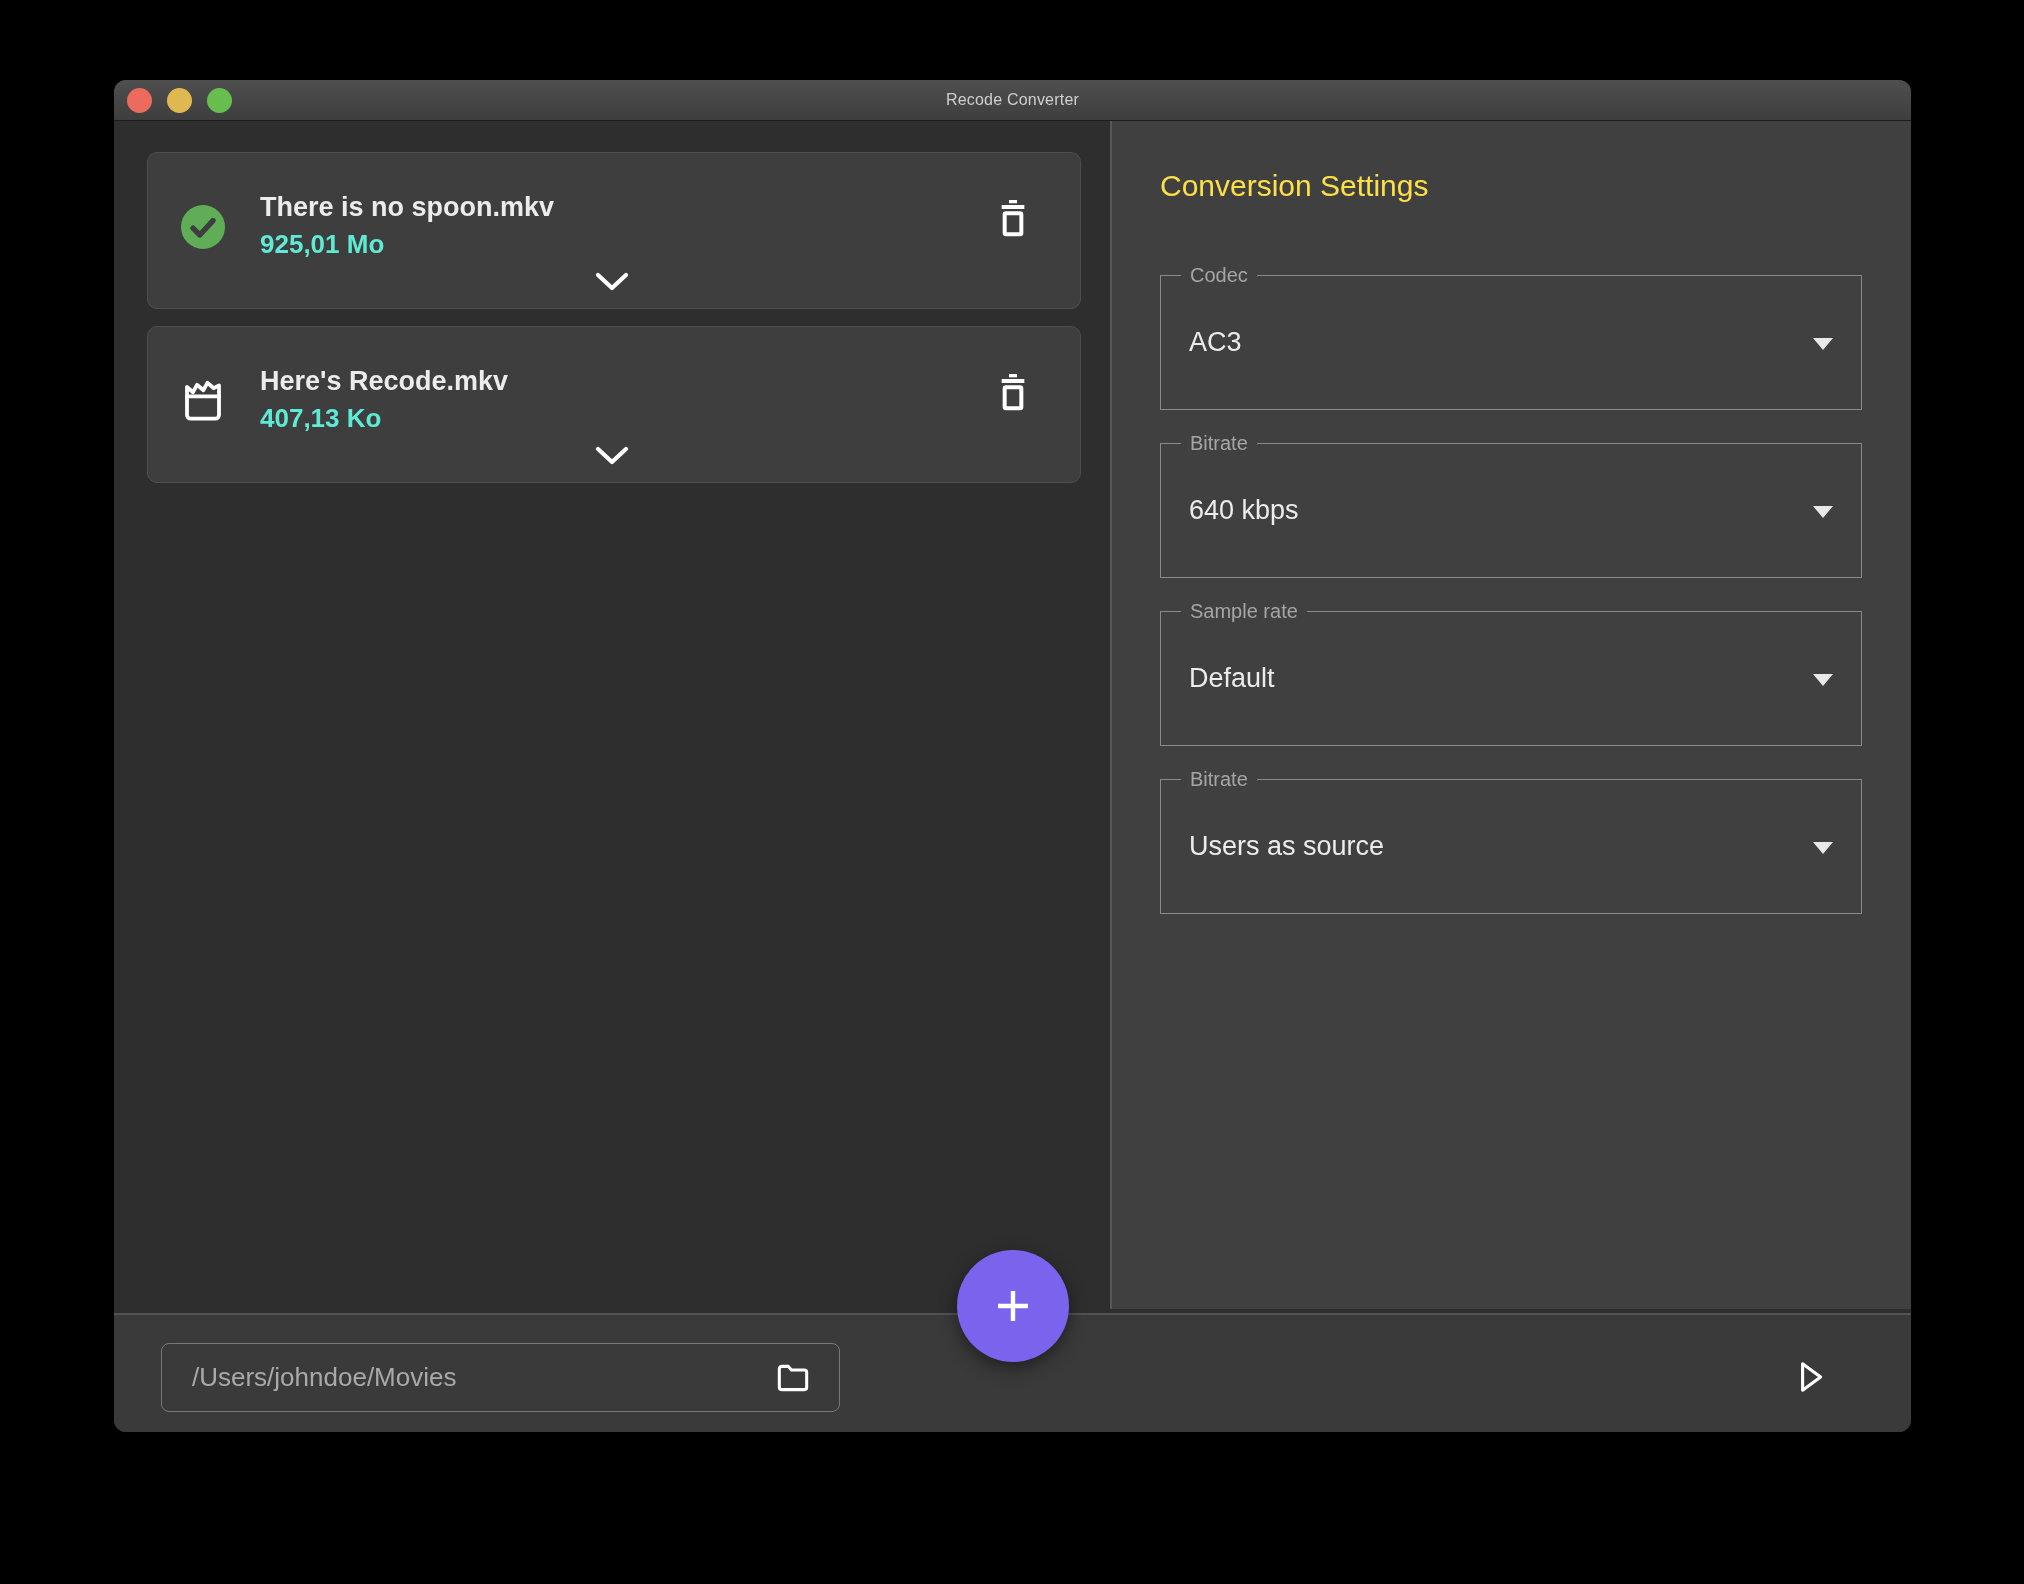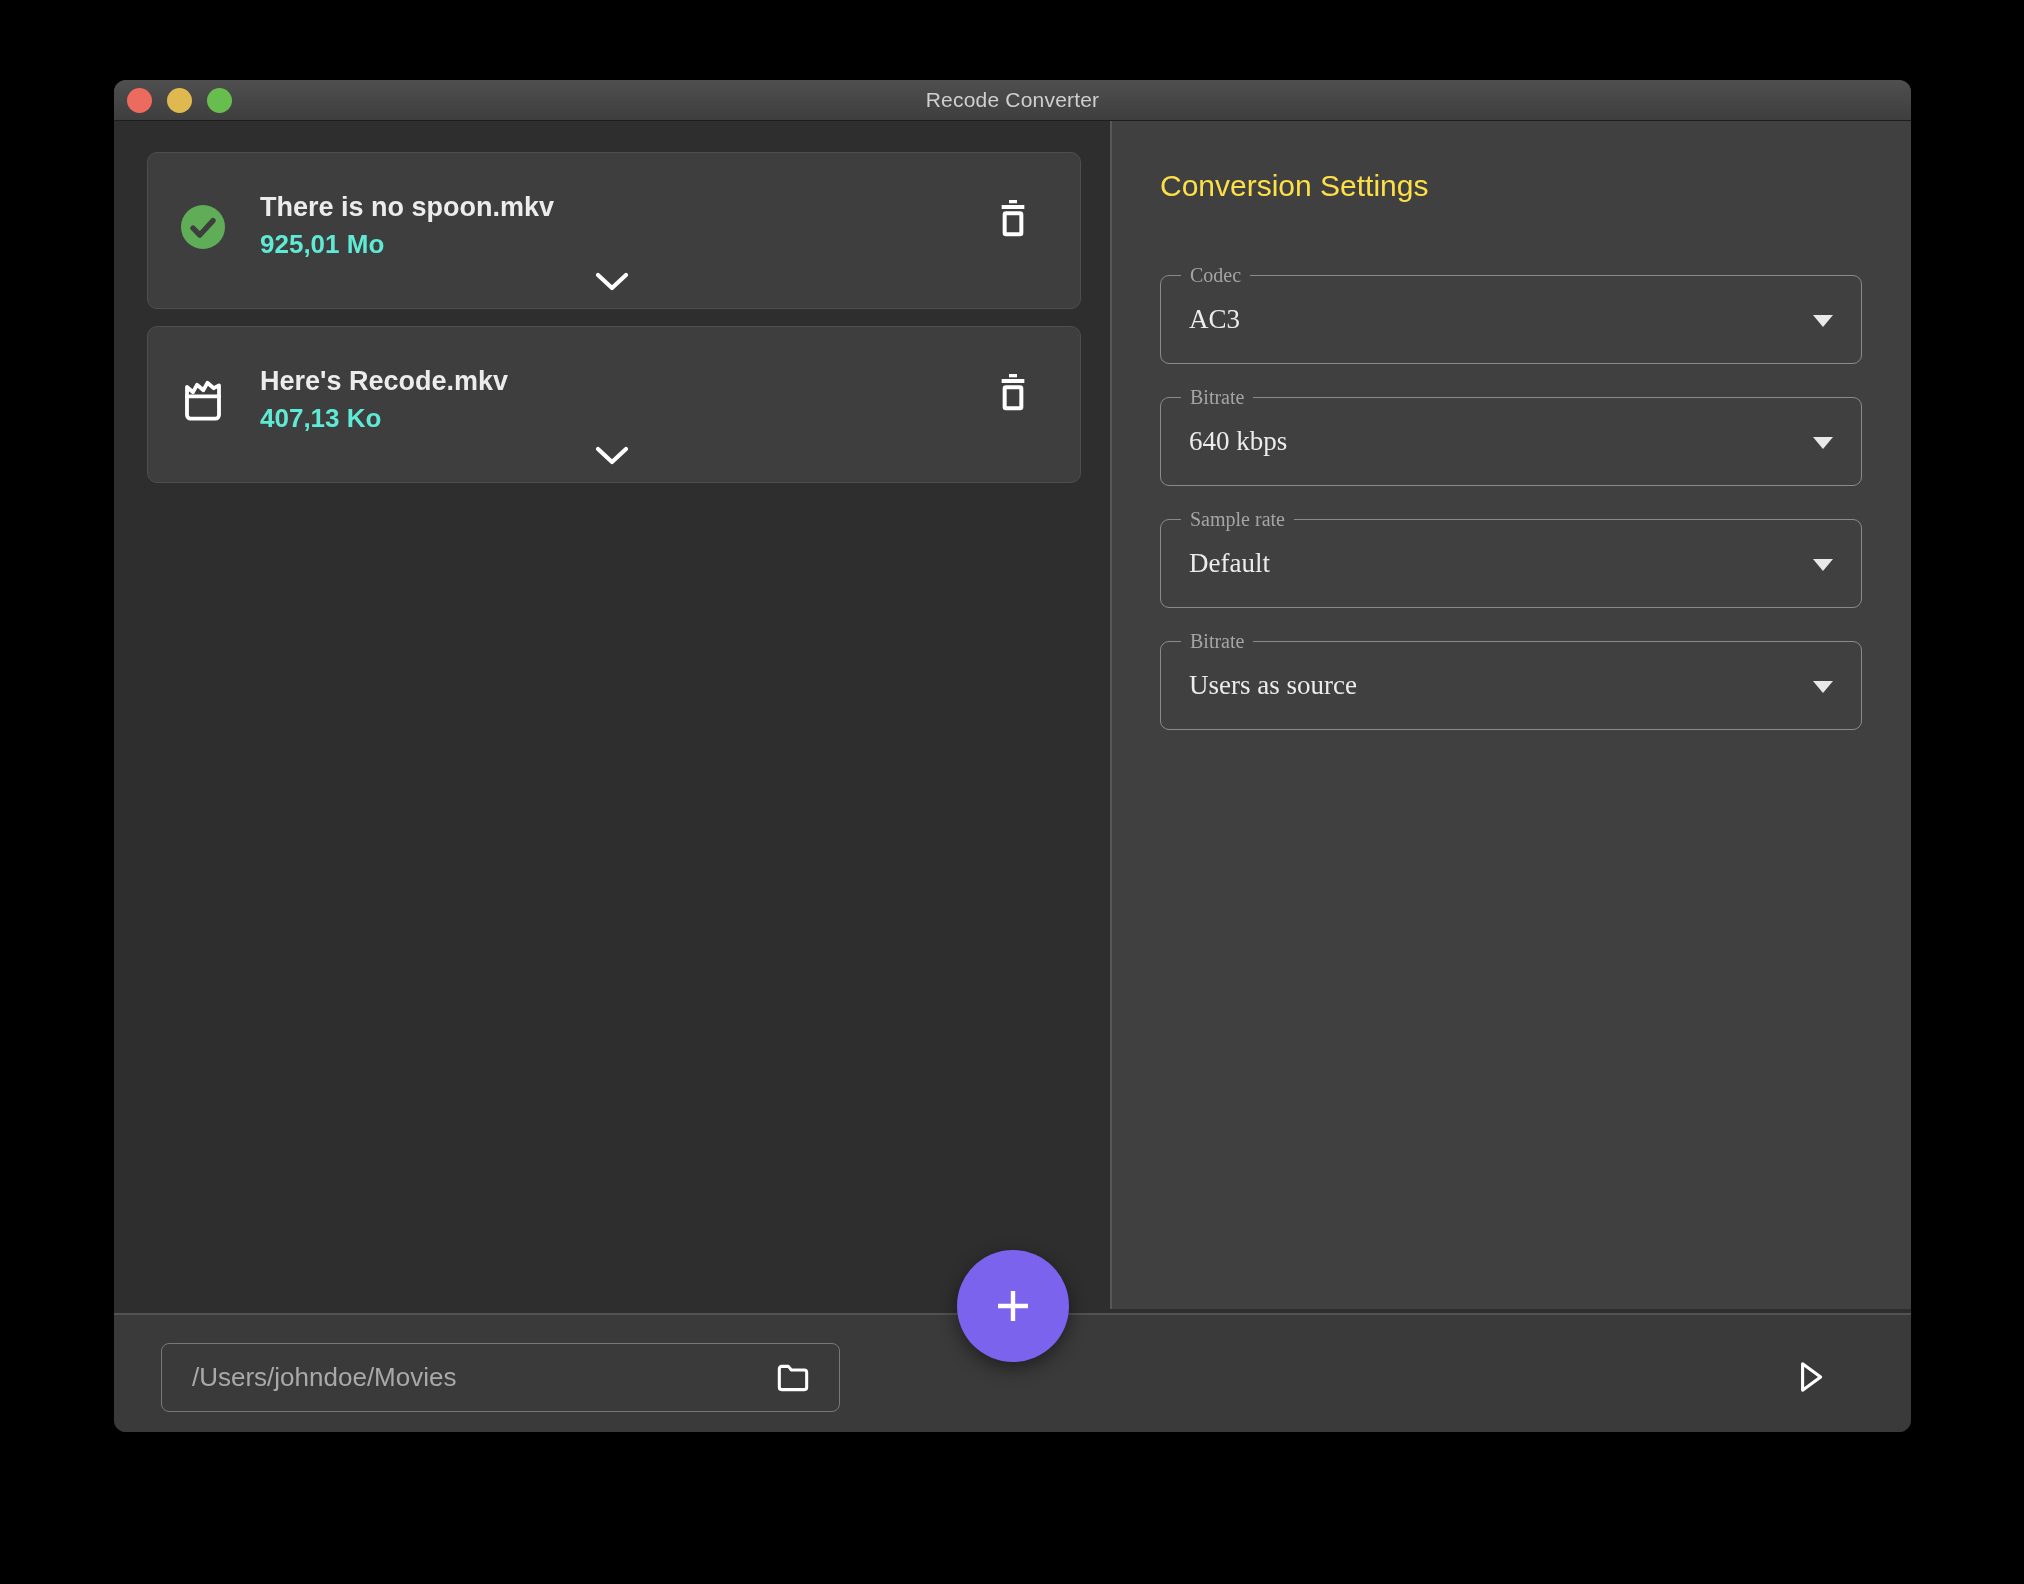--- a/index.html
+++ b/index.html
@@ -11,21 +11,21 @@
     box-shadow:0 25px 80px rgba(0,0,0,.9);}
 
   
   .titlebar{position:relative;height:41px;background:linear-gradient(#4f4f4f,#3e3e3e);
     border-bottom:1px solid #1d1d1d;display:flex;align-items:center;justify-content:center;}
   .traffic{position:absolute;left:13px;top:0;height:100%;display:flex;align-items:center;gap:15px;}
   .light{width:25px;height:25px;border-radius:50%;}
   .light.red{background:#ec6a5e;}
   .light.yellow{background:#dfb94f;}
   .light.green{background:#67bd4d;}
-  .win-title{color:#cfcfcf;font-size:21px;letter-spacing:.2px;}
+  .win-title{color:#cfcfcf;font-size:16px;letter-spacing:.2px;}
 
   
   .content{position:absolute;top:41px;left:0;right:0;bottom:123px;display:flex;}
   .left-panel{width:996px;background:#2e2e2f;padding:31px 33px;}
   .v-divider{width:2px;background:#575757;}
   .right-panel{flex:1;background:#404041;padding:48px 48px 0 48px;}
 
   
   .file-card{position:relative;width:934px;height:157px;background:#3e3e3e;
     border:1px solid #4e4e4e;border-radius:10px;margin-bottom:17px;}
@@ -34,23 +34,23 @@
   .file-name{color:#ececec;font-size:27px;line-height:36px;}
   .file-size{color:#5eead4;font-size:26px;line-height:38px;}
   .delete-btn{position:absolute;right:47px;top:42px;width:40px;height:48px;
     background:none;border:none;padding:0;cursor:pointer;}
   .expand-btn{position:absolute;left:50%;transform:translateX(-50%);bottom:14px;
     width:44px;height:24px;background:none;border:none;padding:0;cursor:pointer;}
 
   
   .settings-title{color:#fde047;font-size:30px;font-weight:400;margin:0 0 0 0;line-height:34px;}
   .fields{margin-top:72px;}
-  .select-field{position:relative;width:702px;height:89px;border:1.5px solid #8a8a8a;
-    border-radius:9px;margin-bottom:33px;cursor:pointer;background:transparent;
-    display:flex;align-items:center;font-family:Liberation Serif, serif;}
+  .select-field{position:relative;width:702px;height:135px;border:1.5px solid #8a8a8a;
+    border-radius:0;margin-bottom:33px;cursor:pointer;background:transparent;
+    display:flex;align-items:center;}
   .select-label{position:absolute;top:-13px;left:20px;padding:0 9px;background:#404041;
     color:#a5a5a5;font-size:20px;line-height:24px;}
   .select-value{color:#ececec;font-size:27px;padding-left:28px;}
   .caret{position:absolute;right:28px;top:50%;margin-top:-5px;width:0;height:0;
     border-left:10px solid transparent;border-right:10px solid transparent;
     border-top:12px solid #e9e9e9;}
 
   
   .footer{position:absolute;left:0;right:0;bottom:0;height:119px;background:#3a3a3b;
     border-top:2px solid #525252;}

